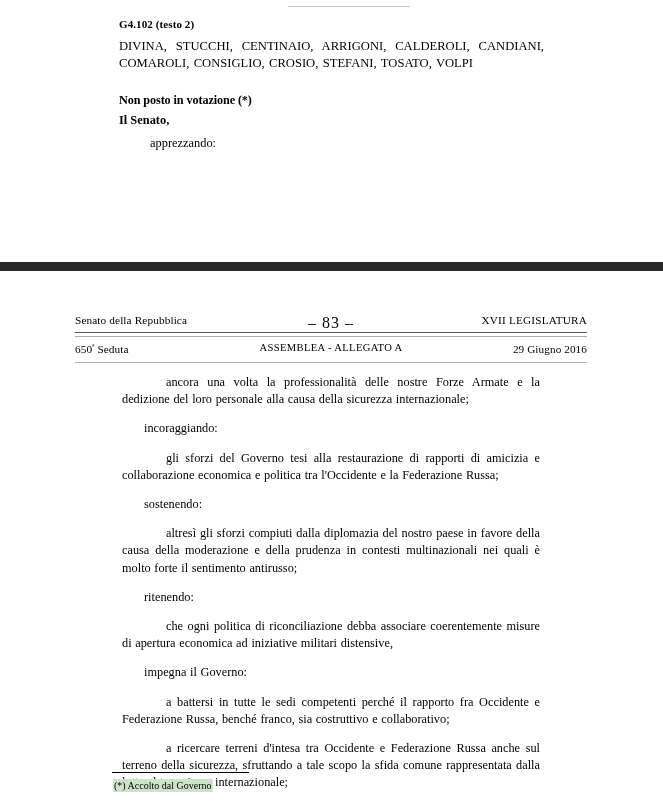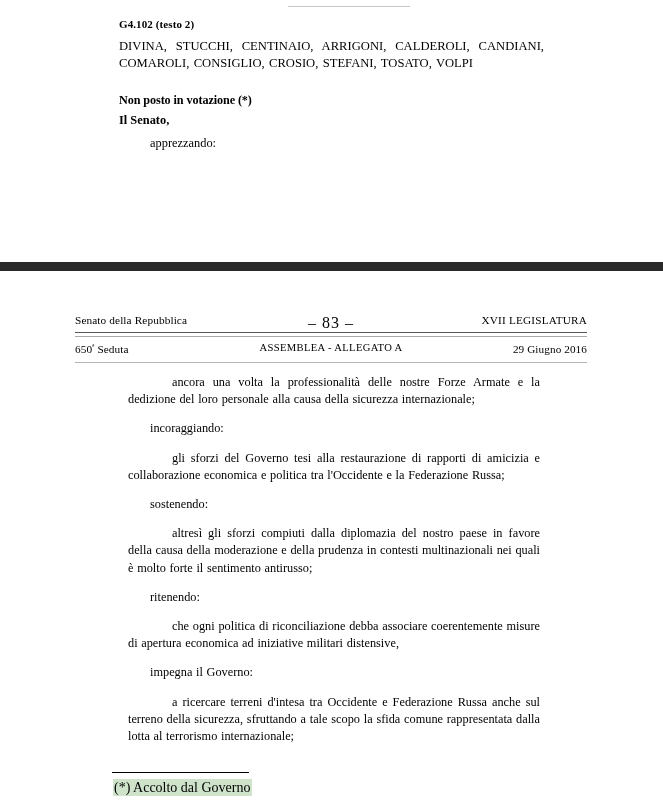--- a/index.html
+++ b/index.html
@@ -170,21 +170,21 @@
     position: absolute;
     left: 122px;
     top: 103px;
     width: 418px;
   }
   .para {
     font-size: 12.3px;
     line-height: 17.2px;
     text-align: justify;
     text-align-last: left;
-    margin: 0 0 12px 6px;
+    margin: 0 0 12px 0;
     word-spacing: 0.6px;
   }
   .para.indent {
     text-indent: 44px;
   }
   .para.verb {
     text-indent: 22px;
     margin-bottom: 12px;
   }
 
@@ -194,21 +194,21 @@
     left: 112px;
     top: 772px;
     width: 137px;
     height: 1.4px;
     background: #000000;
   }
   .footnote {
     position: absolute;
     left: 113px;
     top: 780px;
-    font-size: 14px;
+    font-size: 10px;
     white-space: nowrap;
   }
   .footnote .hl {
     background: #cfe3cb;
     padding: 1px 2px 1px 1px;
   }
 </style>
 </head>
 <body>
 
@@ -254,20 +254,21 @@
 
   <div class="body-block">
     <p class="para indent">ancora una volta la professionalità delle nostre Forze Armate e la dedizione del loro personale alla causa della sicurezza internazionale;</p>
     <p class="para verb">incoraggiando:</p>
     <p class="para indent">gli sforzi del Governo tesi alla restaurazione di rapporti di amicizia e collaborazione economica e politica tra l'Occidente e la Federazione Russa;</p>
     <p class="para verb">sostenendo:</p>
     <p class="para indent">altresì gli sforzi compiuti dalla diplomazia del nostro paese in favore della causa della moderazione e della prudenza in contesti multinazionali nei quali è molto forte il sentimento antirusso;</p>
     <p class="para verb">ritenendo:</p>
     <p class="para indent">che ogni politica di riconciliazione debba associare coerentemente misure di apertura economica ad iniziative militari distensive,</p>
     <p class="para verb">impegna il Governo:</p>
+    <p class="para indent">a battersi in tutte le sedi competenti perché il rapporto fra Occidente e Federazione Russa, benché franco, sia costruttivo e collaborativo;</p>
     <p class="para indent">a ricercare terreni d'intesa tra Occidente e Federazione Russa anche sul terreno della sicurezza, sfruttando a tale scopo la sfida comune rappresentata dalla lotta al terrorismo internazionale;</p>
 
   </div>
 
 </div>
 
 <div class="footnote-rule"></div>
 <div class="footnote"><span class="hl">(*) Accolto dal Governo</span></div>
 
 </body></html>

